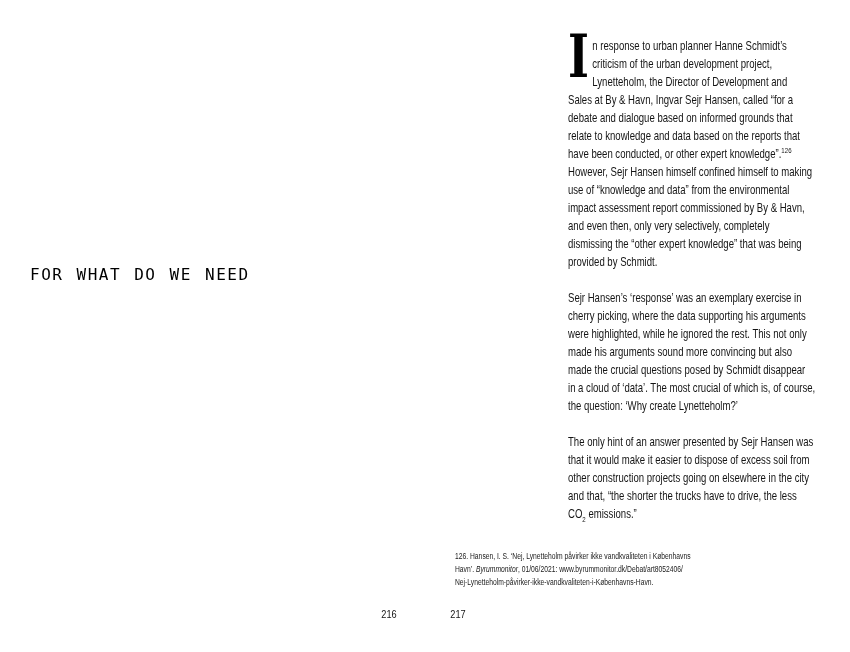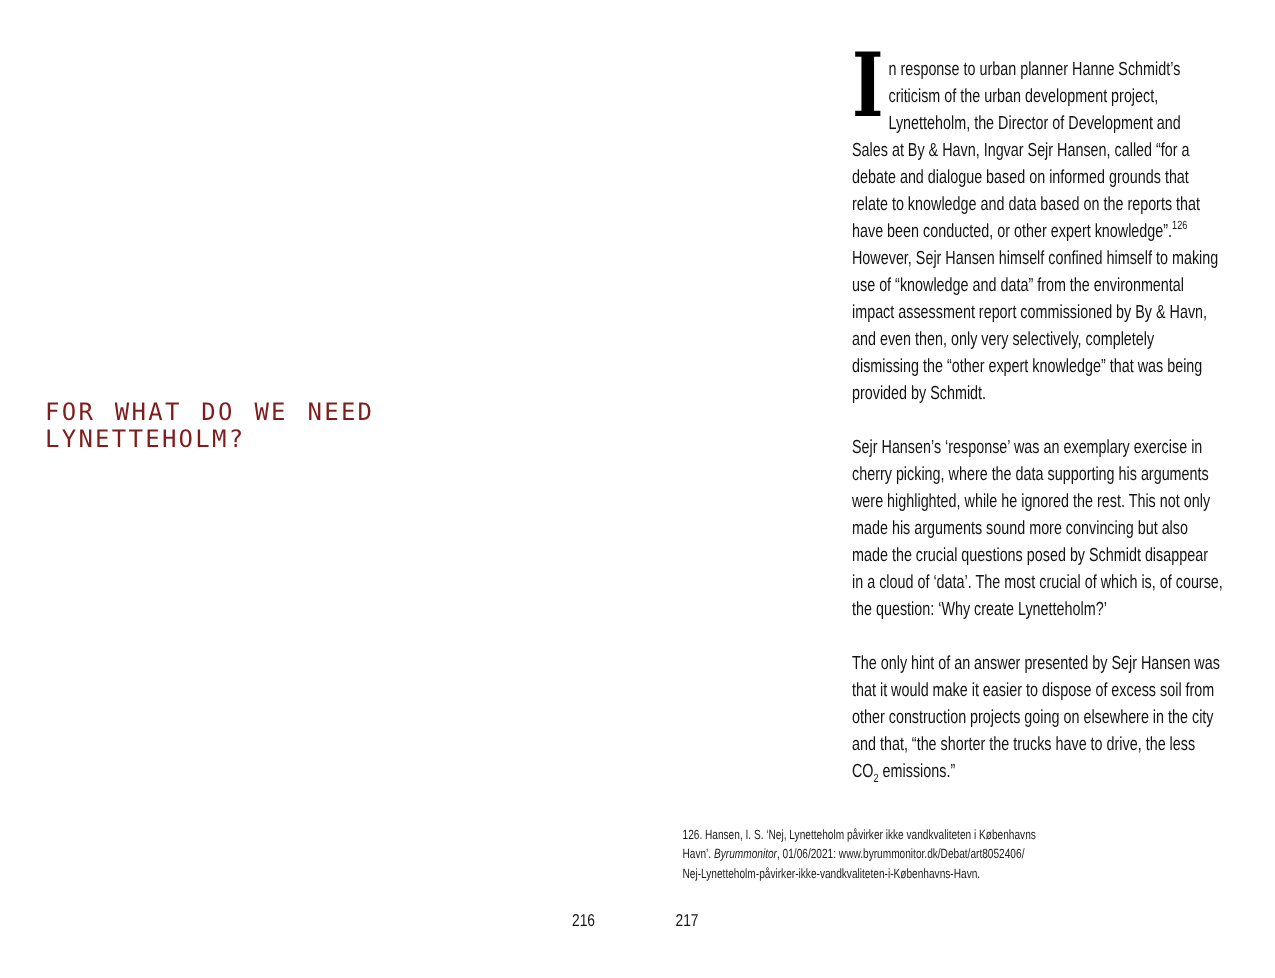--- a/index.html
+++ b/index.html
@@ -12,21 +12,21 @@
     overflow: hidden;
   }
   .spread { position: absolute; inset: 0; background: #ffffff; }
 
   
   .heading {
     position: absolute; left: 30px; top: 263px;
     font-family: "DejaVu Sans Mono", monospace;
     font-size: 16px; line-height: 24px;
     letter-spacing: 1.5px; word-spacing: 2px;
-    color: #7f1d1d;
+    color: #000000;
   }
 
   
   .body-col {
     position: absolute; left: 568px; top: 37px; width: 336px;
     font-size: 12.6px; line-height: 18px;
     transform: scaleX(0.76); transform-origin: 0 0;
     color: #141414;
   }
   .para { position: relative; margin: 0 0 18px 0; }
@@ -61,21 +61,20 @@
   .pagenum-left  { left: 374px; }
   .pagenum-right { left: 443px; }
 </style>
 </head>
 <body>
 
 <div class="spread">
 
   <div class="heading">
     <div class="ln">FOR WHAT DO WE NEED</div>
-    <div class="ln">LYNETTEHOLM?</div>
   </div>
 
   <div class="body-col">
 
     <div class="para">
       <span class="dropcap">I</span>
       <div class="ln indent">n response to urban planner Hanne Schmidt’s</div>
       <div class="ln indent">criticism of the urban development project,</div>
       <div class="ln indent">Lynetteholm, the Director of Development and</div>
       <div class="ln">Sales at By &amp; Havn, Ingvar Sejr Hansen, called “for a</div>

